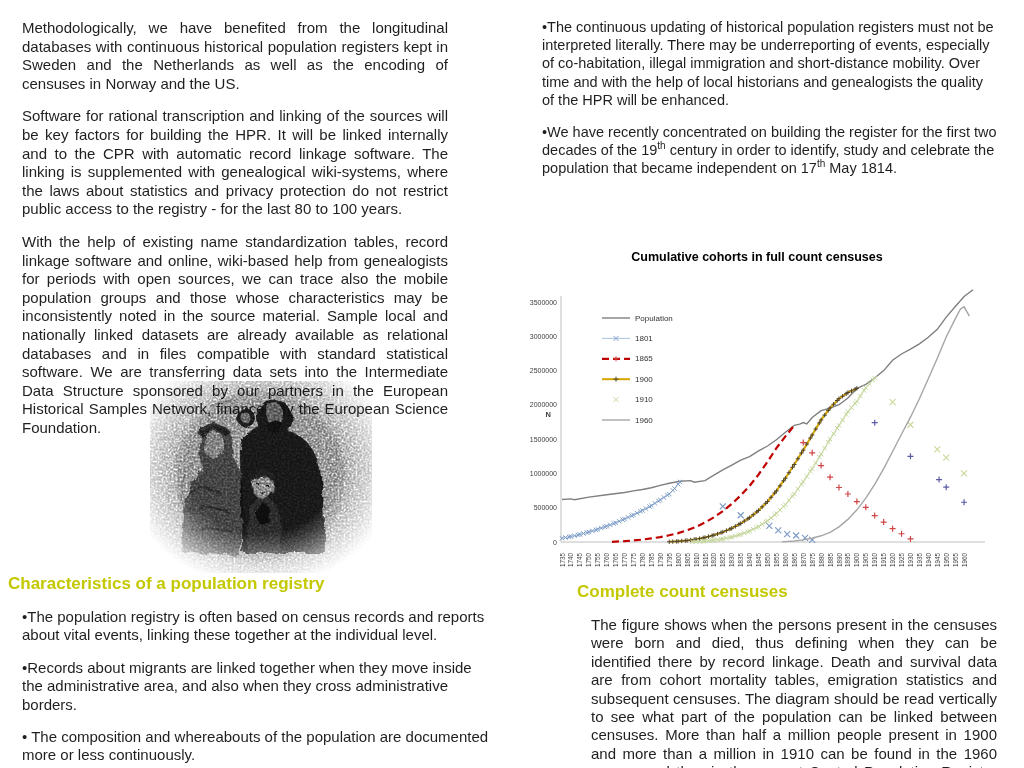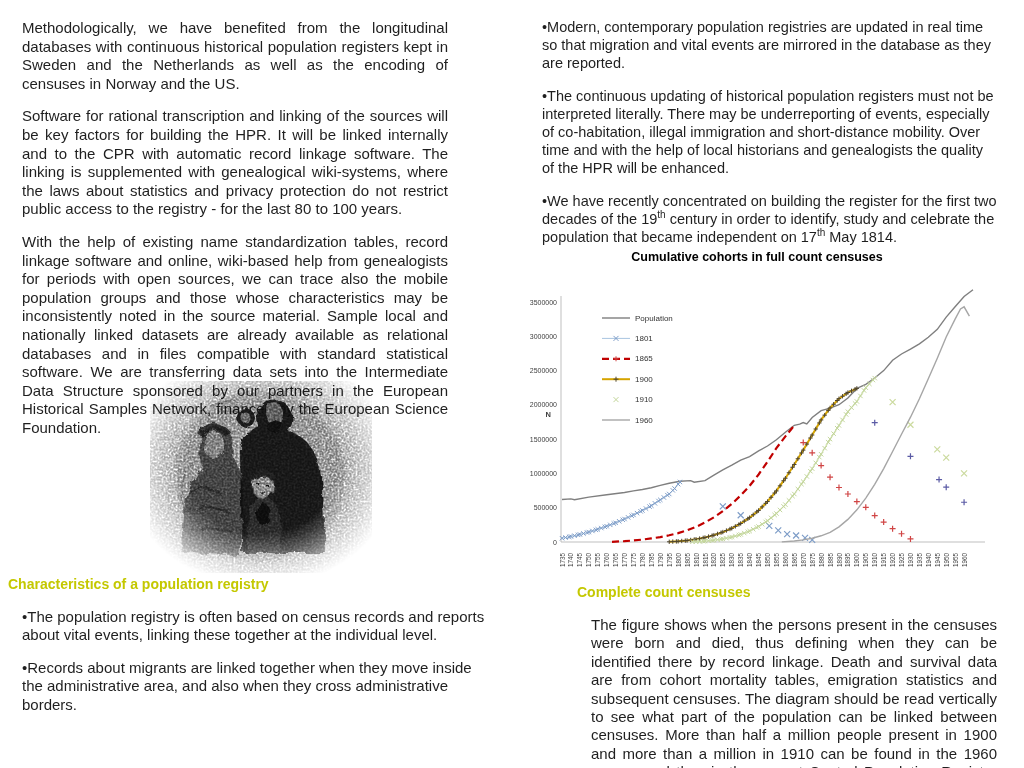--- a/index.html
+++ b/index.html
@@ -18,36 +18,35 @@
   
   #chart-wrap{left:517px;top:236px;width:505px;height:348px;}
   .ctitle{font-size:12.5px;font-weight:bold;fill:#000;}
   .tick{font-size:7px;fill:#404040;}
   .xtick{font-size:6.3px;fill:#404040;}
   .nlabel{font-size:7.5px;font-weight:bold;fill:#404040;}
   .legtext{font-size:8px;fill:#333;}
   
   #etching-wrap{left:150px;top:381px;width:222px;height:192px;}
   
-  .sec-heading{font-size:14px;font-weight:bold;line-height:20px;margin-bottom:2px;}
+  .sec-heading{font-size:17px;font-weight:bold;line-height:20px;margin-bottom:2px;}
   #bottom-left{left:8px;top:574px;width:498px;font-size:15px;line-height:18.4px;}
   #bottom-right{left:577px;top:582px;width:434px;font-size:15px;line-height:18.4px;}
   #bottom-right .body-par{text-align:justify;}
 </style>
 </head>
 <body>
 
 <div id="left-top" class="abs">
   <p>Methodologically, we have benefited from the longitudinal databases with continuous historical population registers kept in Sweden and the Netherlands as well as the encoding of censuses in Norway and the US.</p>
   <p>Software for rational transcription and linking of the sources will be key factors for building the HPR. It will be linked internally and to the CPR with automatic record linkage software. The linking is supplemented with genealogical wiki-systems, where the laws about statistics and privacy protection do not restrict public access to the registry - for the last 80 to 100 years.</p>
   <p>With the help of existing name standardization tables, record linkage software and online, wiki-based help from genealogists for periods with open sources, we can trace also the mobile population groups and those whose characteristics may be inconsistently noted in the source material. Sample local and nationally linked datasets are already available as relational databases and in files compatible with standard statistical software. We are transferring data sets into the Intermediate Data Structure sponsored by our partners in the European Historical Samples Network, financed by the European Science Foundation.</p>
 </div>
 
 <div id="right-top" class="abs">
-  <p>•Modern, contemporary population registries are updated in real time so that migration and vital events are mirrored in the database as they are reported.</p>
   <p>•The continuous updating of historical population registers must not be interpreted literally. There may be underreporting of events, especially of co-habitation, illegal immigration and short-distance mobility. Over time and with the help of local historians and genealogists the quality of the HPR will be enhanced.</p>
   <p>•We have recently concentrated on building the register for the first two decades of the 19<sup>th</sup> century in order to identify, study and celebrate the population that became independent on 17<sup>th</sup> May 1814.</p>
 </div>
 
 <div id="chart-wrap" class="abs">
   <svg id="chart-svg" width="505" height="348" viewBox="0 0 505 348">
     <text class="ctitle" x="240" y="25" text-anchor="middle">Cumulative cohorts in full count censuses</text>
     <g id="chart-axes">
         <line x1="44" y1="60" x2="44" y2="306" stroke="#BFBFBF" stroke-width="1"></line>
         <line x1="44" y1="306" x2="468" y2="306" stroke="#BFBFBF" stroke-width="1"></line>
@@ -496,18 +495,19 @@
     <g mask="url(#vig)">
       <rect x="8" y="4" width="206" height="184" filter="url(#grainF)" opacity="0.5"></rect>
     </g>
   </svg>
 </div>
 
 <div id="bottom-left" class="abs">
   <div class="sec-heading" style="color: rgb(196, 200, 0);">Characteristics of a population registry</div>
   <p>•The population registry is often based on census records and reports about vital events, linking these together at the individual level.</p>
   <p>•Records about migrants are linked together when they move inside the administrative area, and also when they cross administrative borders.</p>
+  <p>• The composition and whereabouts of the population are documented more or less continuously.</p>
 </div>
 
 <div id="bottom-right" class="abs">
   <div class="sec-heading" style="color: rgb(196, 200, 0);">Complete count censuses</div>
   <p class="body-par">The figure shows when the persons present in the censuses were born and died, thus defining when they can be identified there by record linkage. Death and survival data are from cohort mortality tables, emigration statistics and subsequent censuses. The diagram should be read vertically to see what part of the population can be linked between censuses. More than half a million people present in 1900 and more than a million in 1910 can be found in the 1960 census and thus in the current Central Population Register (CPR).</p>
 </div>
 
 </body></html>

